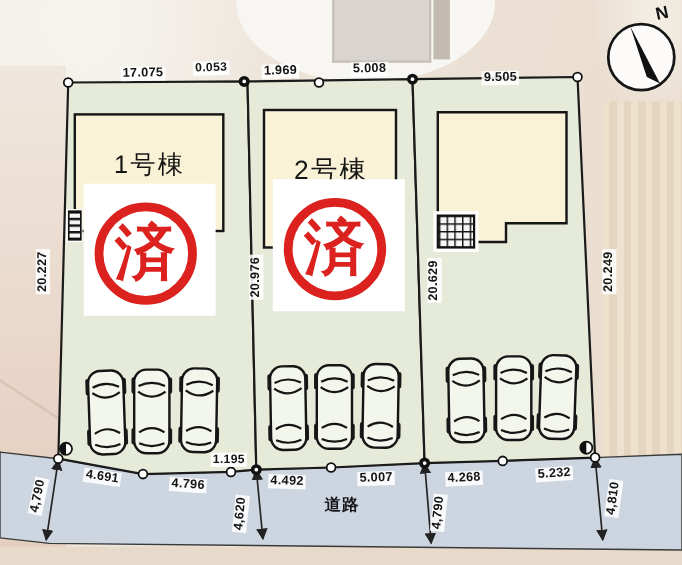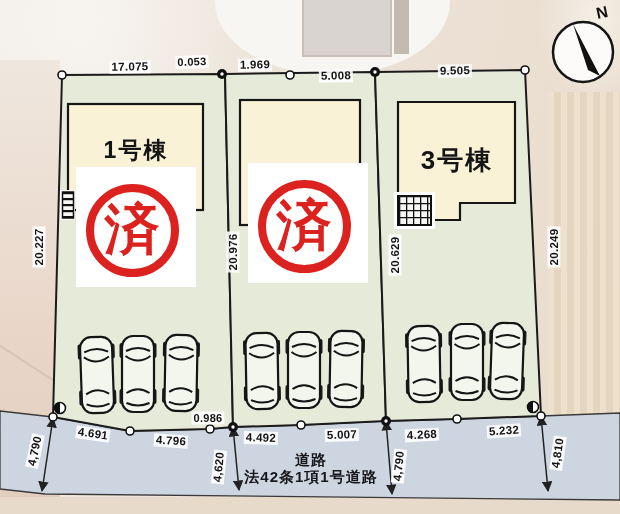--- a/index.html
+++ b/index.html
@@ -25,21 +25,21 @@
   
   .dim{
     position:absolute;transform:translate(-50%,-50%) rotate(var(--r,0deg));
     font-size:11.5px;font-weight:bold;color:#141414;letter-spacing:.3px;
     background:rgba(255,255,255,.88);padding:0 2px;line-height:13px;white-space:nowrap;
   }
   .dim.small{font-size:11px;}
   
   .blabel{
     position:absolute;transform:translate(-50%,-50%);
-    font-weight:bold;color:#151515;letter-spacing:2px;white-space:nowrap;line-height:1;text-align:center;
+    font-weight:normal;color:#151515;letter-spacing:2px;white-space:nowrap;line-height:1;text-align:center;
   }
   
   .roadtext{
     position:absolute;transform:translate(-50%,-50%);
     font-size:15px;font-weight:bold;color:#18181c;letter-spacing:1px;white-space:nowrap;line-height:1;
   }
   
   .stamp{position:absolute;background:#ffffff;display:flex;align-items:center;justify-content:center;}
   .stamp-circle{
     width:93px;height:93px;border:8px solid #db221e;border-radius:50%;
@@ -157,55 +157,54 @@
       </g>
     </g>
 
     <g>
       <circle cx="583" cy="52" r="30" fill="#fcfbf9" stroke="#151515" stroke-width="2.5"></circle>
       <polygon points="573,24 600,76 588,70" fill="#111"></polygon>
     </g>
   </svg>
 
   <div class="blabel" style="left:136px;top:150px;font-size:23px">1号棟</div>
-  <div class="blabel" style="left:457px;top:160px;font-size:26px">3号棟</div>
+  <div class="blabel" style="left:301px;top:156px;font-size:24px">2号棟</div>
 
   <div class="stamp" style="left:76px;top:167px;width:120px;height:120px">
     <div class="stamp-circle">
       <span class="stamp-text">済</span>
     </div>
   </div>
   <div class="stamp" style="left:248px;top:163px;width:120px;height:120px">
     <div class="stamp-circle">
       <span class="stamp-text">済</span>
     </div>
   </div>
 
   <div class="dim" style="left:130px;top:67px;--r:-1deg">17.075</div>
   <div class="dim small" style="left:192px;top:62px;--r:-2deg">0.053</div>
   <div class="dim" style="left:255px;top:65px;--r:-1deg">1.969</div>
-  <div class="dim" style="left:336px;top:76px;--r:-1deg">5.008</div>
+  <div class="dim" style="left:336px;top:63px;--r:-1deg">5.008</div>
   <div class="dim" style="left:455px;top:71px;--r:-1deg">9.505</div>
 
   <div class="dim" style="left:39px;top:247px;--r:-90deg">20.227</div>
   <div class="dim" style="left:233px;top:252px;--r:-90deg">20.976</div>
   <div class="dim" style="left:395px;top:255px;--r:-90deg">20.629</div>
   <div class="dim" style="left:554px;top:247px;--r:-90deg">20.249</div>
 
   <div class="dim" style="left:93px;top:434px;--r:8deg">4.691</div>
   <div class="dim" style="left:171px;top:441px;--r:4deg">4.796</div>
-  <div class="dim small" style="left:208px;top:418px">0.986</div>
+  <div class="dim small" style="left:208px;top:418px">1.195</div>
   <div class="dim" style="left:261px;top:438px;--r:2deg">4.492</div>
   <div class="dim" style="left:342px;top:435px;--r:-2deg">5.007</div>
   <div class="dim" style="left:422px;top:435px;--r:-3deg">4.268</div>
   <div class="dim" style="left:504px;top:431px;--r:-4deg">5.232</div>
 
   <div class="dim" style="left:35px;top:451px;--r:-78deg">4,790</div>
   <div class="dim" style="left:219px;top:467px;--r:-84deg">4,620</div>
   <div class="dim" style="left:399px;top:466px;--r:-84deg">4,790</div>
   <div class="dim" style="left:558px;top:453px;--r:-82deg">4,810</div>
 
   <div class="roadtext" style="left:311px;top:459px">道路</div>
-  <div class="roadtext" style="left:311px;top:476px">法42条1項1号道路</div>
 
   <div class="north" style="left:602px;top:13px">N</div>
 
 </div>
 
 </body></html>

